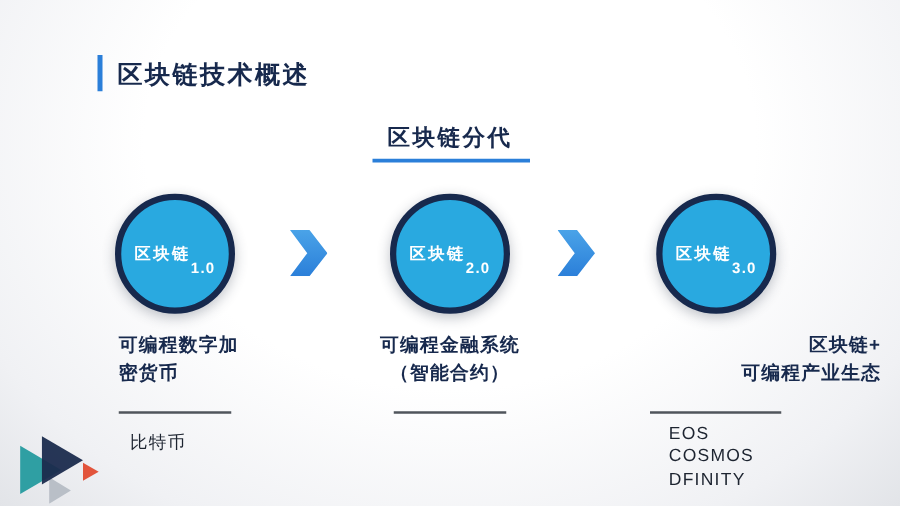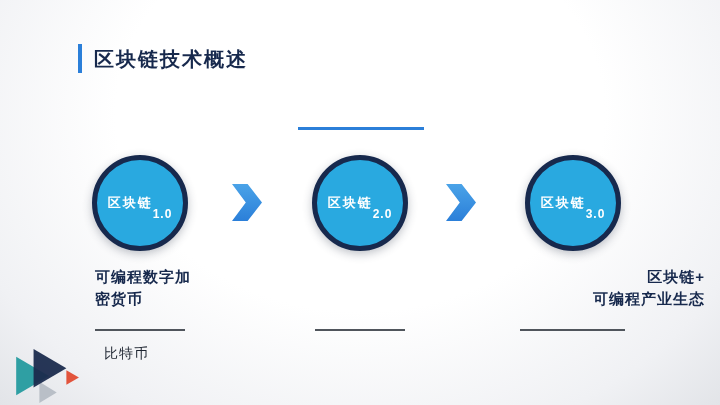--- a/index.html
+++ b/index.html
@@ -108,48 +108,54 @@
   }
 </style>
 </head>
 <body>
 
 <div class="slide">
 
   <div class="accent-bar"></div>
   <h1 class="page-title">区块链技术概述</h1>
 
+  <h2 class="section-title">区块链分代</h2>
   <div class="section-underline"></div>
 
   <div class="gen-circle circle-1">
     <div class="c-line1">区块链</div>
     <div class="c-line2">1.0</div>
   </div>
   <div class="gen-desc desc-1">可编程数字加
 密货币</div>
   <div class="divider divider-1"></div>
   <div class="gen-examples ex-1">比特币</div>
 
   <div class="chevron chevron-1"></div>
 
   <div class="gen-circle circle-2">
     <div class="c-line1">区块链</div>
     <div class="c-line2">2.0</div>
   </div>
+  <div class="gen-desc desc-2">可编程金融系统
+（智能合约）</div>
   <div class="divider divider-2"></div>
 
   <div class="chevron chevron-2"></div>
 
   <div class="gen-circle circle-3">
     <div class="c-line1">区块链</div>
     <div class="c-line2">3.0</div>
   </div>
   <div class="gen-desc desc-3">区块链+
 可编程产业生态</div>
   <div class="divider divider-3"></div>
+  <div class="gen-examples ex-3">EOS
+COSMOS
+DFINITY</div>
 
   <svg class="logo" viewBox="0 0 72 58" xmlns="http://www.w3.org/2000/svg">
     <polygon points="26,36 44,47 26,58" fill="#b9bfc7"></polygon>
     <polygon points="2,10 36,30 2,50" fill="#2f9fa3"></polygon>
     <polygon points="20,2 54,22 20,42" fill="#1b2b4d" opacity="0.95"></polygon>
     <polygon points="54,24 67,31.5 54,39" fill="#e2543c"></polygon>
   </svg>
 
 
 </div>

